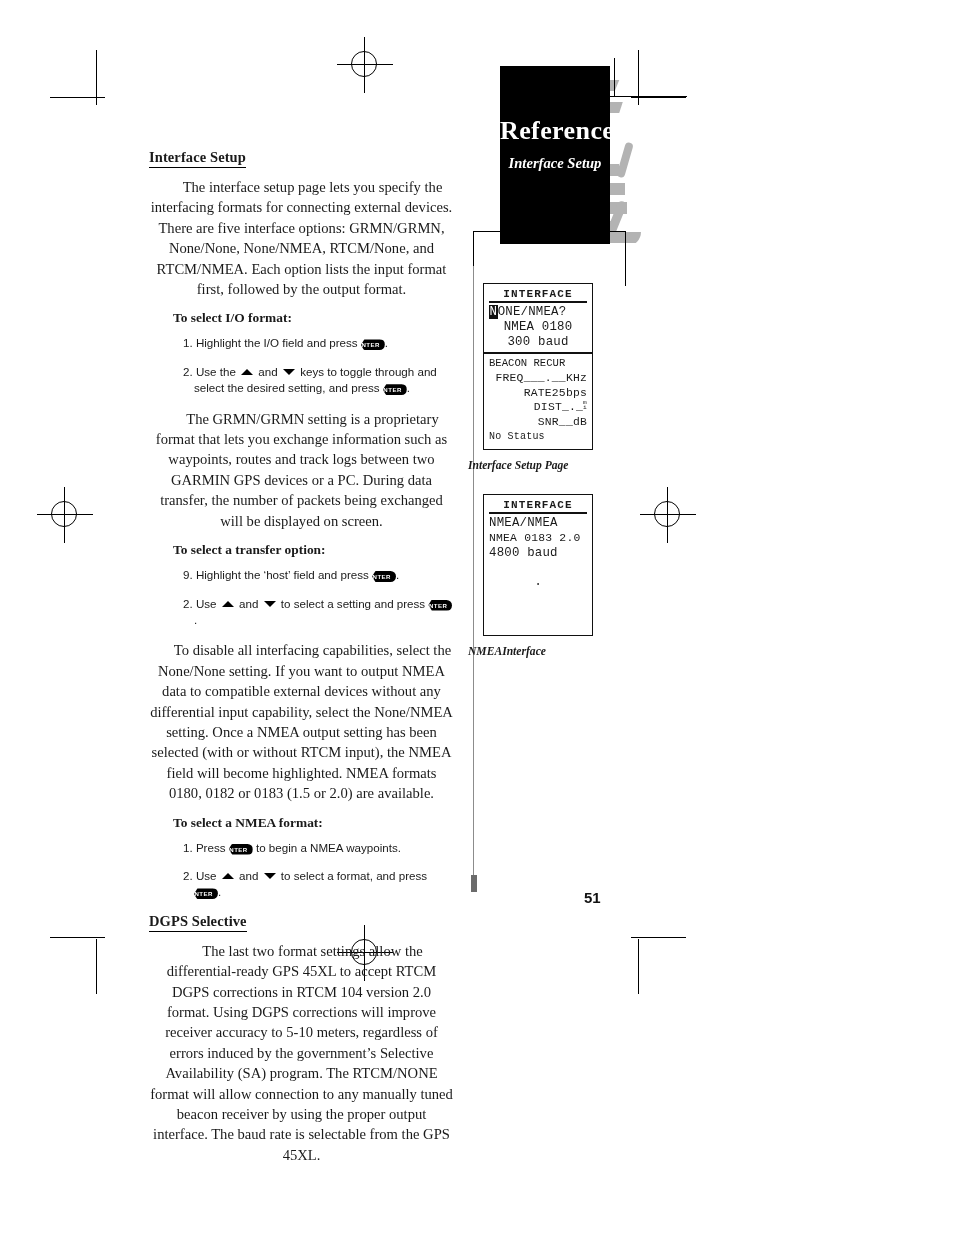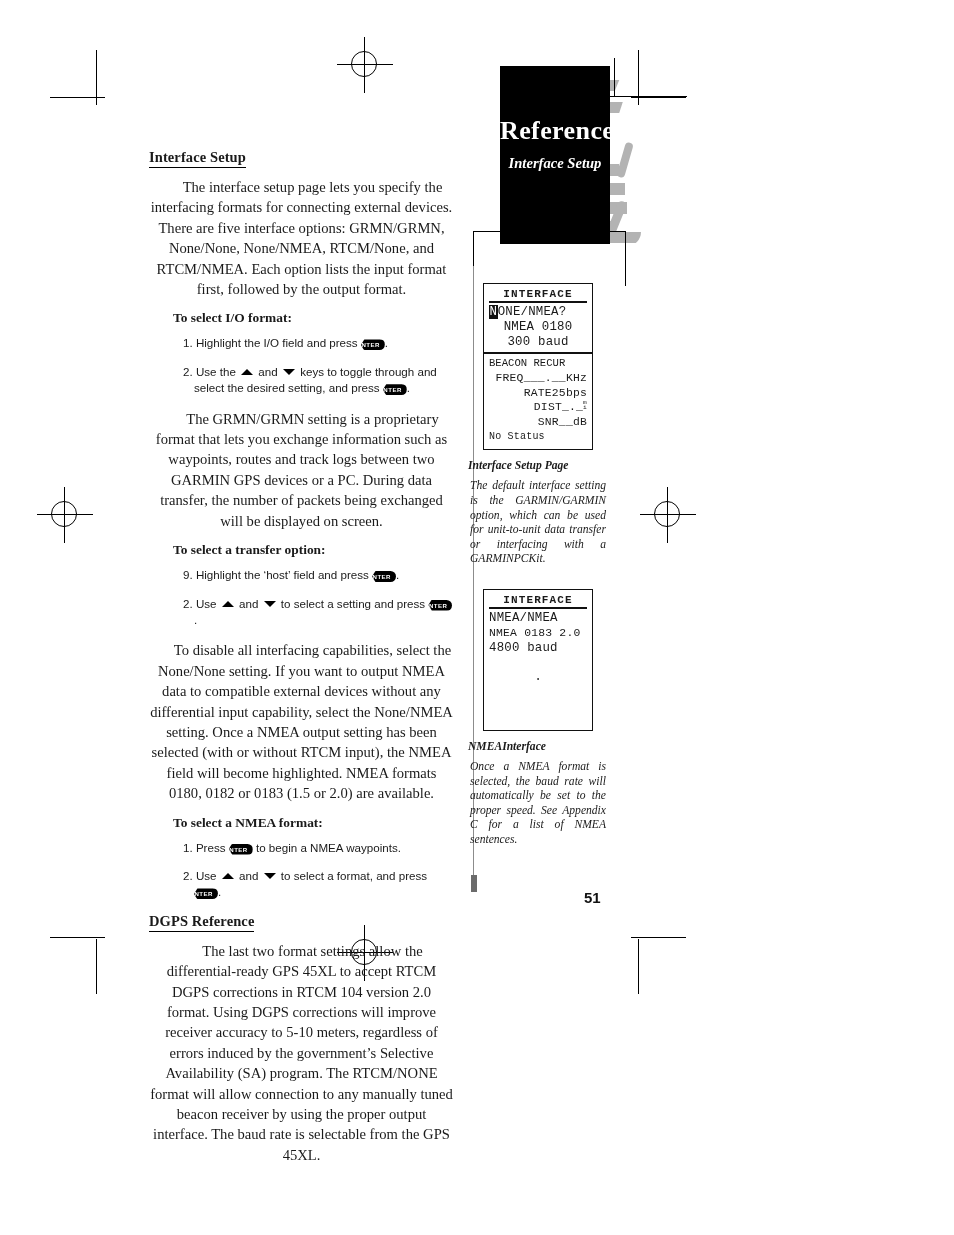--- a/index.html
+++ b/index.html
@@ -376,21 +376,21 @@
 
   <div class="step tight">
     <span>2. Use</span>
     <span class="arrow-up"></span>
     <span>and</span>
     <span class="arrow-dn"></span>
     <span>to select a format, and press</span>
     <span class="enterkey">ENTER</span><span>.</span>
   </div>
 
-  <div class="sec-head">DGPS Reference</div>
+  <div class="sec-head">DGPS Selective</div>
 
   <p class="body-p">The last two format settings allow the differential-ready GPS 45XL to accept RTCM DGPS corrections in RTCM 104 version 2.0 format. Using DGPS corrections will improve receiver accuracy to 5-10 meters, regardless of errors induced by the government’s Selective Availability (SA) program. The RTCM/NONE format will allow connection to any manually tuned beacon receiver by using the proper output interface. The baud rate is selectable from the GPS 45XL.</p>
 </div>
 
 <div id="sidebar">
 
   <div class="gps-screen">
     <div class="gps-title">INTERFACE</div>
     <div class="gps-line"><span class="inv">N</span><span>ONE/NMEA?</span></div>
     <div class="gps-line center">NMEA 0180</div>
@@ -410,29 +410,27 @@
       <span><span>_._</span><span class="unit-stack"><span style="display:block">m</span><span style="display:block">i</span></span></span>
     </div>
     <div class="gps-rowflex">
       <span>SNR</span>
       <span><span>__</span><span>dB</span></span>
     </div>
     <div class="gps-line" style="font-size:10px;">No Status</div>
   </div>
 
   <div class="fig-title">Interface Setup Page</div>
-  <p class="fig-body">The default interface setting is the GARMIN/GARMIN option, which can be used for unit-to-unit data transfer or interfacing with a GARMINPCKit.</p>
 
   <div class="gps-screen" style="margin-top:22px;height:131px;">
     <div class="gps-title">INTERFACE</div>
     <div class="gps-line">NMEA/NMEA</div>
     <div class="gps-line" style="font-size:11.4px;">NMEA 0183 2.0</div>
     <div class="gps-line">4800 baud</div>
     <div class="gps-blank"></div>
     <div class="gps-dot">.</div>
   </div>
 
   <div class="fig-title">NMEAInterface</div>
-  <p class="fig-body">Once a NMEA format is selected, the baud rate will automatically be set to the proper speed. See Appendix C for a list of NMEA sentences.</p>
 </div>
 
 <div id="edge-tab"></div>
 <div id="page-number">51</div>
 
 </body></html>

